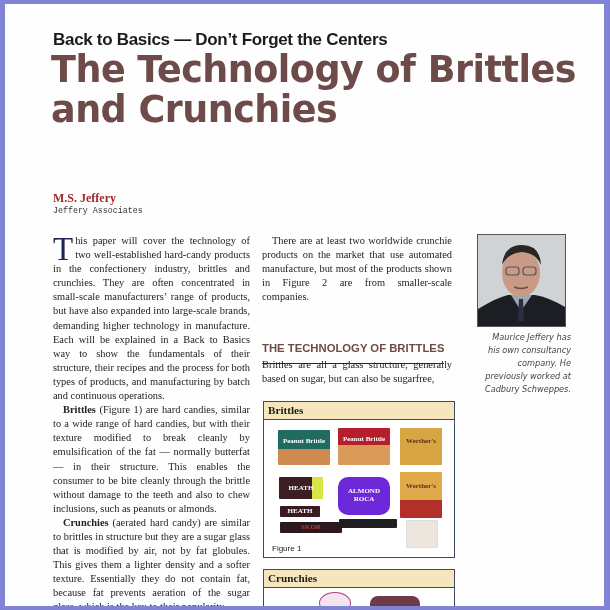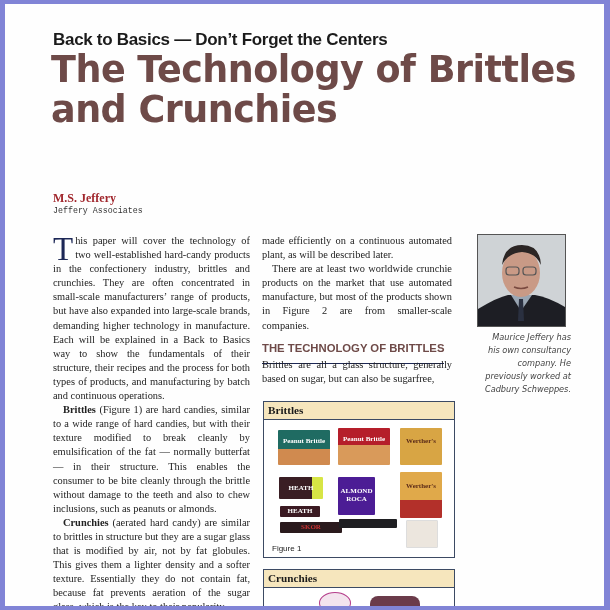--- a/index.html
+++ b/index.html
@@ -97,21 +97,20 @@
   <div class="author">M.S. Jeffery</div>
   <div class="affil">Jeffery Associates</div>
 
   <div class="col col1">
     <p><span class="dropcap">T</span><span>his paper will cover the technology of two well-established hard-candy products in the confectionery industry, brittles and crunchies. They are often concentrated in small-scale manufacturers’ range of products, but have also expanded into large-scale brands, demanding higher technology in manufacture. Each will be explained in a Back to Basics way to show the fundamentals of their structure, their recipes and the process for both types of products, and manufacturing by batch and continuous operations.</span></p>
     <p class="indent"><b>Brittles</b><span> (Figure 1) are hard candies, similar to a wide range of hard candies, but with their texture modified to break cleanly by emulsification of the fat — normally butterfat — in their structure. This enables the consumer to be bite cleanly through the brittle without damage to the teeth and also to chew inclusions, such as peanuts or almonds.</span></p>
     <p class="indent"><b>Crunchies</b><span> (aerated hard candy) are similar to brittles in structure but they are a sugar glass that is modified by air, not by fat globules. This gives them a lighter density and a softer texture. Essentially they do not contain fat, because fat prevents aeration of the sugar glass, which is the key to their popularity.</span></p>
   </div>
 
   <div class="col col2">
-    <p>made efficiently on a continuous automated plant, as will be described later.</p>
     <p class="indent">There are at least two worldwide crunchie products on the market that use automated manufacture, but most of the products shown in Figure 2 are from smaller-scale companies.</p>
   </div>
   <div class="subhead">THE TECHNOLOGY OF BRITTLES</div>
   <div class="col col3">
     <p>Brittles are all a glass structure, generally based on sugar, but can also be sugarfree,</p>
   </div>
 
   <div class="photo" title="Portrait of Maurice Jeffery">
     <svg width="87" height="91" viewBox="0 0 87 91">
       <rect width="87" height="91" fill="#cfd3d6"></rect>
@@ -134,21 +133,21 @@
       </div>
     <div class="prod" style="left:74px;top:26px;width:52px;height:37px;background:linear-gradient(#b51e2a 45%,#d99a5a 45%);">
         <span style="top:18%;">Peanut Brittle</span>
       </div>
     <div class="prod" style="left:136px;top:26px;width:42px;height:37px;background:#d8a544;">
         <span style="top:25%;color:#5b2b18;">Werther's</span>
       </div>
     <div class="prod" style="left:15px;top:75px;width:44px;height:22px;background:linear-gradient(90deg,#3a1e24 75%,#d7e545 75%);">
         <span style="top:30%;">HEATH</span>
       </div>
-    <div class="prod" style="left:74px;top:75px;width:37px;height:38px;background:#4c1d95;">
+    <div class="prod" style="left:74px;top:75px;width:52px;height:38px;background:#6d28d9;border-radius:10px;">
         <span style="top:25%;">ALMOND ROCA</span>
       </div>
     <div class="prod" style="left:136px;top:70px;width:42px;height:46px;background:linear-gradient(#e0a94a 60%,#b3302a 60%);">
         <span style="top:22%;color:#5b2b18;">Werther's</span>
       </div>
     <div class="prod" style="left:16px;top:104px;width:40px;height:11px;background:#3b1a22;">
         <span style="top:5%;">HEATH</span>
       </div>
     <div class="prod" style="left:16px;top:120px;width:62px;height:11px;background:#2a1a1d;">
         <span style="top:5%;color:#c33;">SKOR</span>

